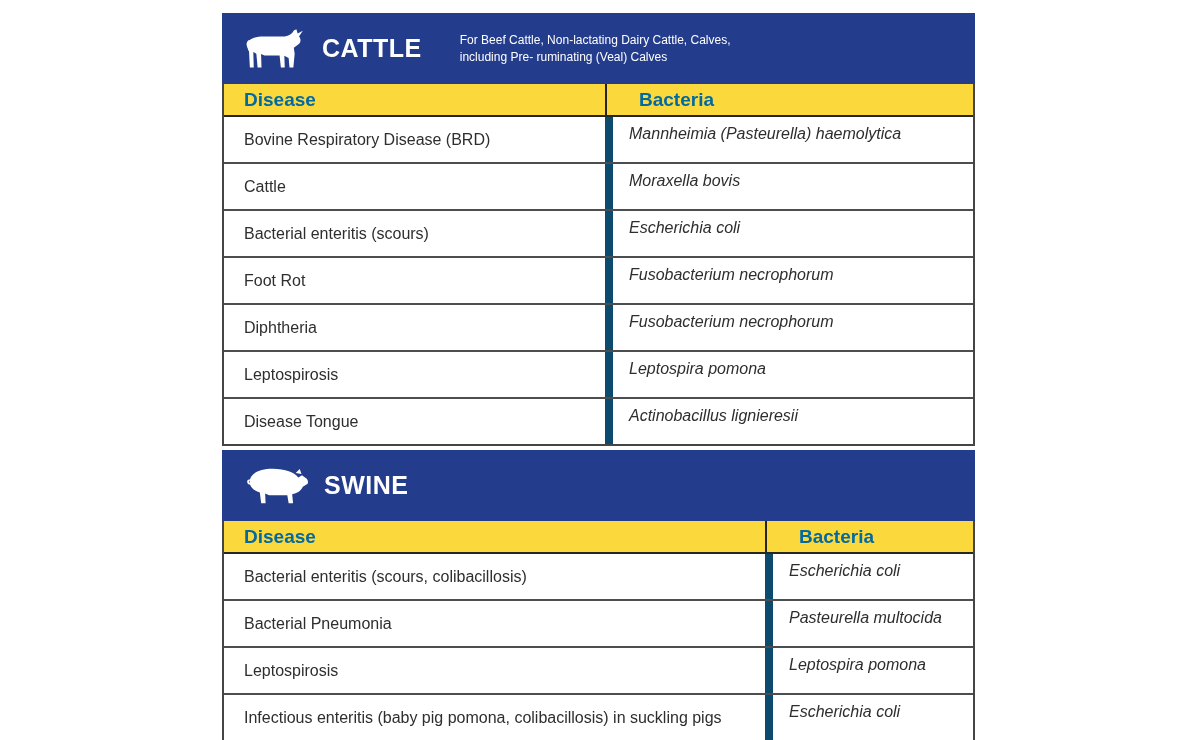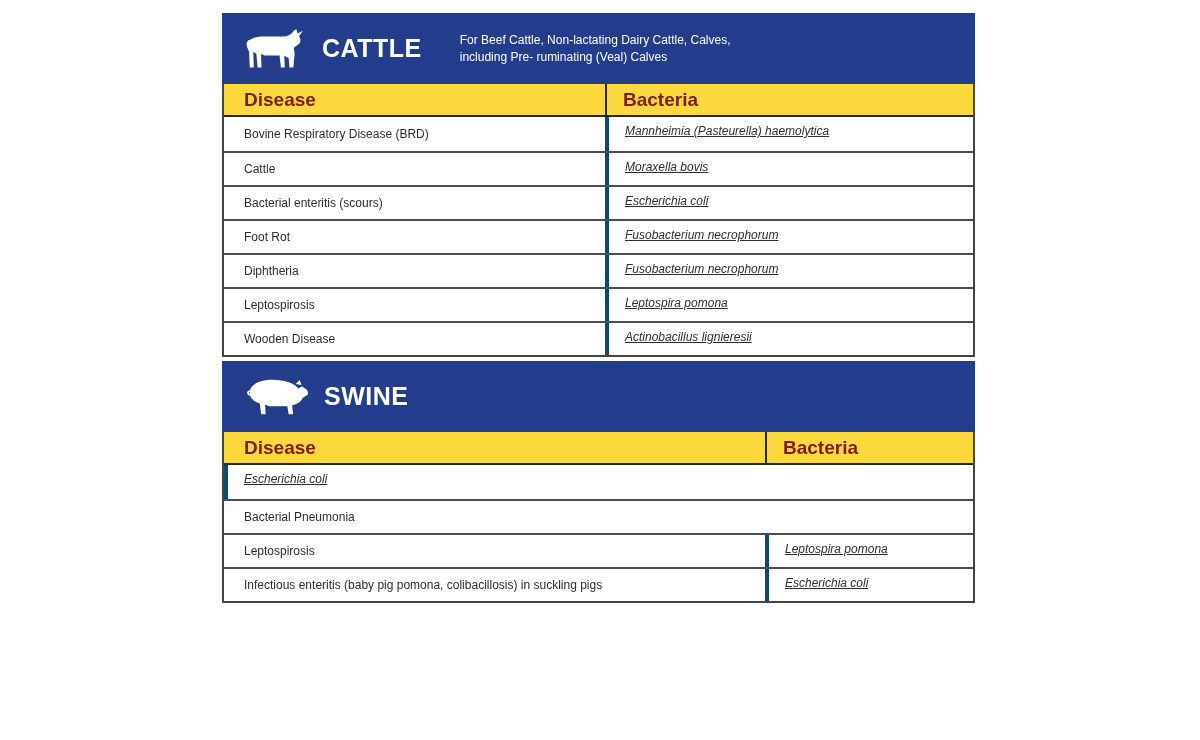--- a/index.html
+++ b/index.html
@@ -46,43 +46,42 @@
     background: #fbd83c;
     display: flex;
     height: 33px;
     border-bottom: 2px solid #262626;
   }
   .head-cell {
     display: flex;
     align-items: center;
     font-size: 19px;
     font-weight: bold;
-    color: #7f1d1d;
+    color: #0369a1;
     padding-left: 20px;
   }
-  .head-cell.bacteria { border-left: 2px solid #262626; padding-left: 16px; }
+  .head-cell.bacteria { border-left: 2px solid #262626; padding-left: 32px; }
 
   .trow { display: flex; min-height: 34px; }
   .trow + .trow { border-top: 2px solid #4d4d4d; }
   .cell {
     display: flex;
     align-items: center;
-    font-size: 12px;
+    font-size: 16px;
     color: #2e2e2e;
     padding: 5px 10px 5px 20px;
     line-height: 1.25;
   }
   .cell-bacteria {
     flex: 1 1 auto;
-    border-left: 4px solid #0c4a6e;
+    border-left: 8px solid #0c4a6e;
     padding-left: 16px;
     display: block;
     padding-top: 7px;
-    padding-bottom: 7px;
-    text-decoration: underline;
+    padding-bottom: 18px;
   }
   .cell-bacteria i { font-style: italic; }
 
   
   .sec-cattle .cell-disease, .sec-cattle .head-cell.disease { width: 381px; flex: 0 0 381px; }
   .sec-swine  .cell-disease, .sec-swine  .head-cell.disease { width: 541px; flex: 0 0 541px; }
 
   .section-gap { height: 4px; background: #ffffff; }
 </style>
 </head>
@@ -125,21 +124,21 @@
           </div>
           <div class="trow">
             <div class="cell cell-disease">Diphtheria</div>
             <div class="cell cell-bacteria"><i>Fusobacterium necrophorum</i></div>
           </div>
           <div class="trow">
             <div class="cell cell-disease">Leptospirosis</div>
             <div class="cell cell-bacteria"><i>Leptospira pomona</i></div>
           </div>
           <div class="trow">
-            <div class="cell cell-disease">Wooden Disease</div>
+            <div class="cell cell-disease">Disease Tongue</div>
             <div class="cell cell-bacteria"><i>Actinobacillus lignieresii</i></div>
           </div>
         </div>
     </div>
   </div>
 
   <div class="section-gap"></div>
 
   <div class="sec-swine">
     <div class="band">
@@ -151,24 +150,26 @@
       <div class="band-title">SWINE</div>
     </div>
 
     <div class="dtable">
       <div class="head-row">
         <div class="head-cell disease">Disease</div>
         <div class="head-cell bacteria">Bacteria</div>
       </div>
       <div>
           <div class="trow">
+            <div class="cell cell-disease">Bacterial enteritis (scours, colibacillosis)</div>
             <div class="cell cell-bacteria"><i>Escherichia coli</i></div>
           </div>
           <div class="trow">
             <div class="cell cell-disease">Bacterial Pneumonia</div>
+            <div class="cell cell-bacteria"><i>Pasteurella multocida</i></div>
           </div>
           <div class="trow">
             <div class="cell cell-disease">Leptospirosis</div>
             <div class="cell cell-bacteria"><i>Leptospira pomona</i></div>
           </div>
           <div class="trow">
             <div class="cell cell-disease">Infectious enteritis (baby pig pomona, colibacillosis) in suckling pigs</div>
             <div class="cell cell-bacteria"><i>Escherichia coli</i></div>
           </div>
         </div>

